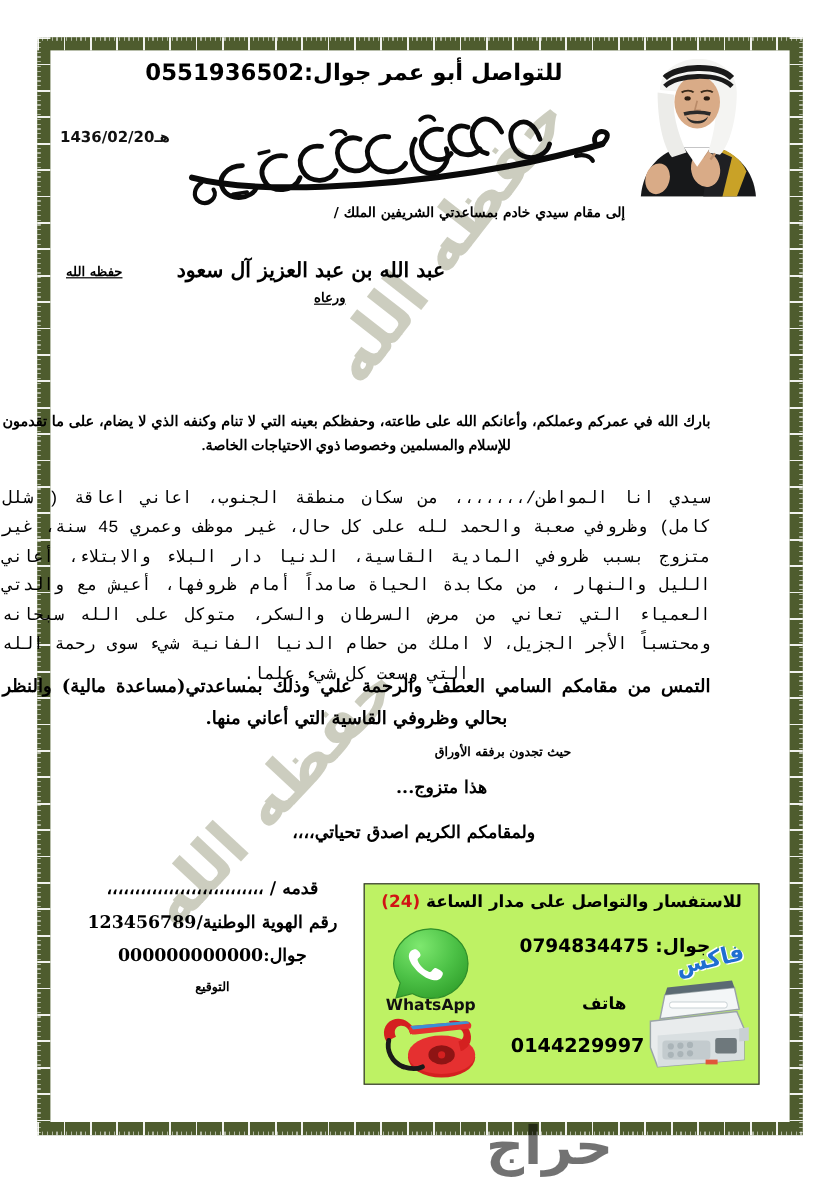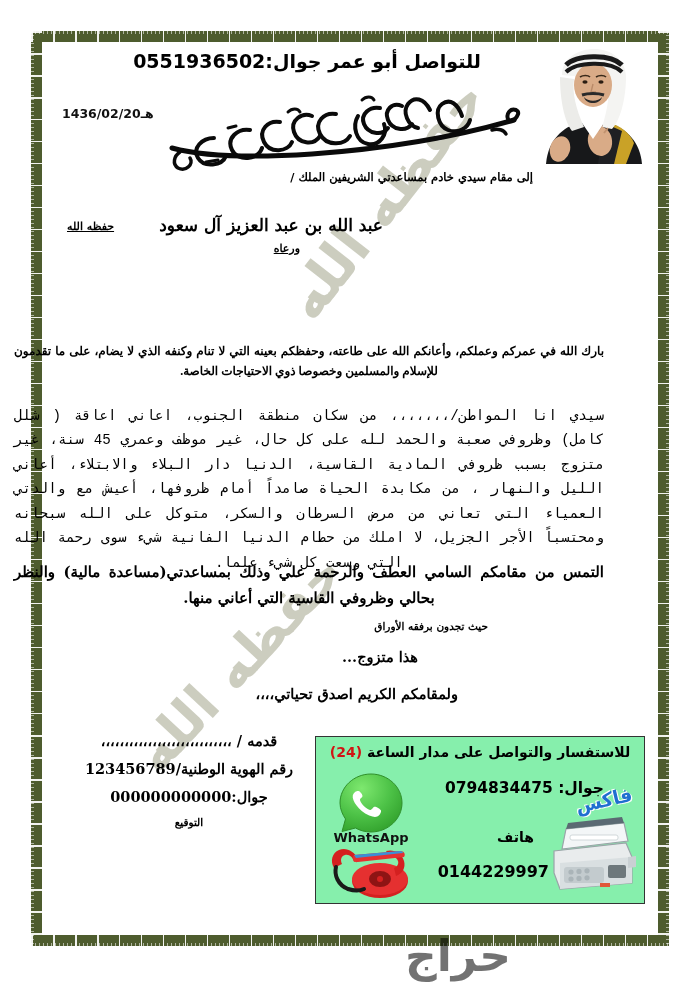--- a/index.html
+++ b/index.html
@@ -49,21 +49,21 @@
     pointer-events: none;
     background:
       repeating-linear-gradient(to right, rgba(255,255,255,.55) 0 1px, rgba(255,255,255,0) 1px 4px) top/100% 3px no-repeat,
       repeating-linear-gradient(to right, rgba(255,255,255,.55) 0 1px, rgba(255,255,255,0) 1px 4px) bottom/100% 3px no-repeat,
       repeating-linear-gradient(to bottom, rgba(255,255,255,.55) 0 1px, rgba(255,255,255,0) 1px 4px) left/3px 100% no-repeat,
       repeating-linear-gradient(to bottom, rgba(255,255,255,.55) 0 1px, rgba(255,255,255,0) 1px 4px) right/3px 100% no-repeat;
   }
 
   .sheet {
     position: absolute;
-    left: 42px;
+    left: 30px;
     top: 42px;
     width: 576px;
     height: 890px;
   }
 
   
   .wm {
     position: absolute;
     color: #a3a58c;
     opacity: .55;
@@ -259,21 +259,21 @@
   }
 
   
   #contact-card {
     position: absolute;
     left: 273px;
     top: 694px;
     width: 330px;
     height: 168px;
     border: 1.5px solid #333;
-    background: #86efac;
+    background: #bef264;
     z-index: 5;
     box-sizing: border-box;
     direction: rtl;
   }
   #contact-card-title {
     position: absolute;
     top: 7px; right: 8px; left: 8px;
     text-align: center;
     font-size: 14px;
     font-weight: bold;

